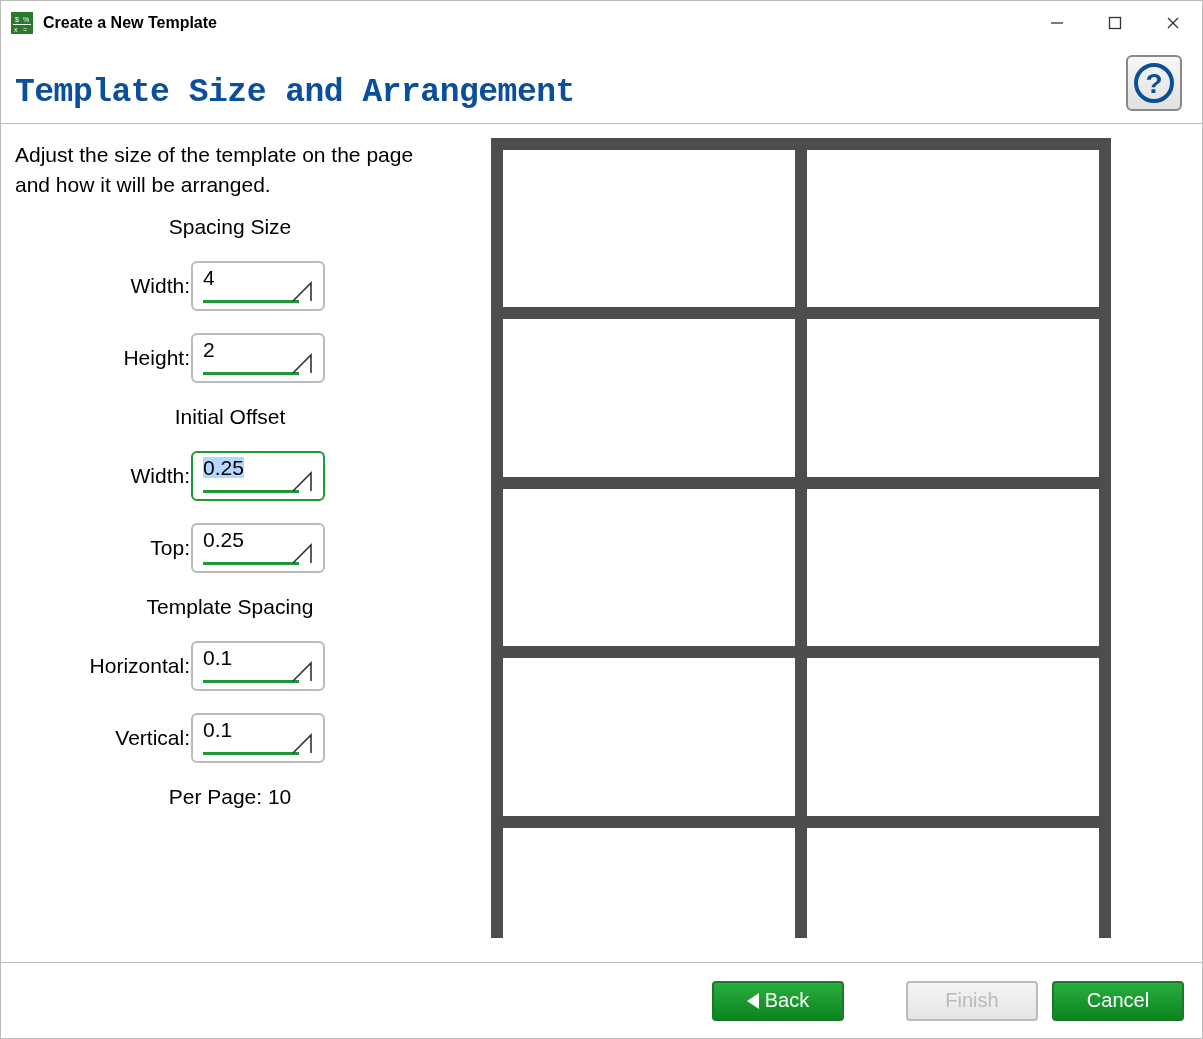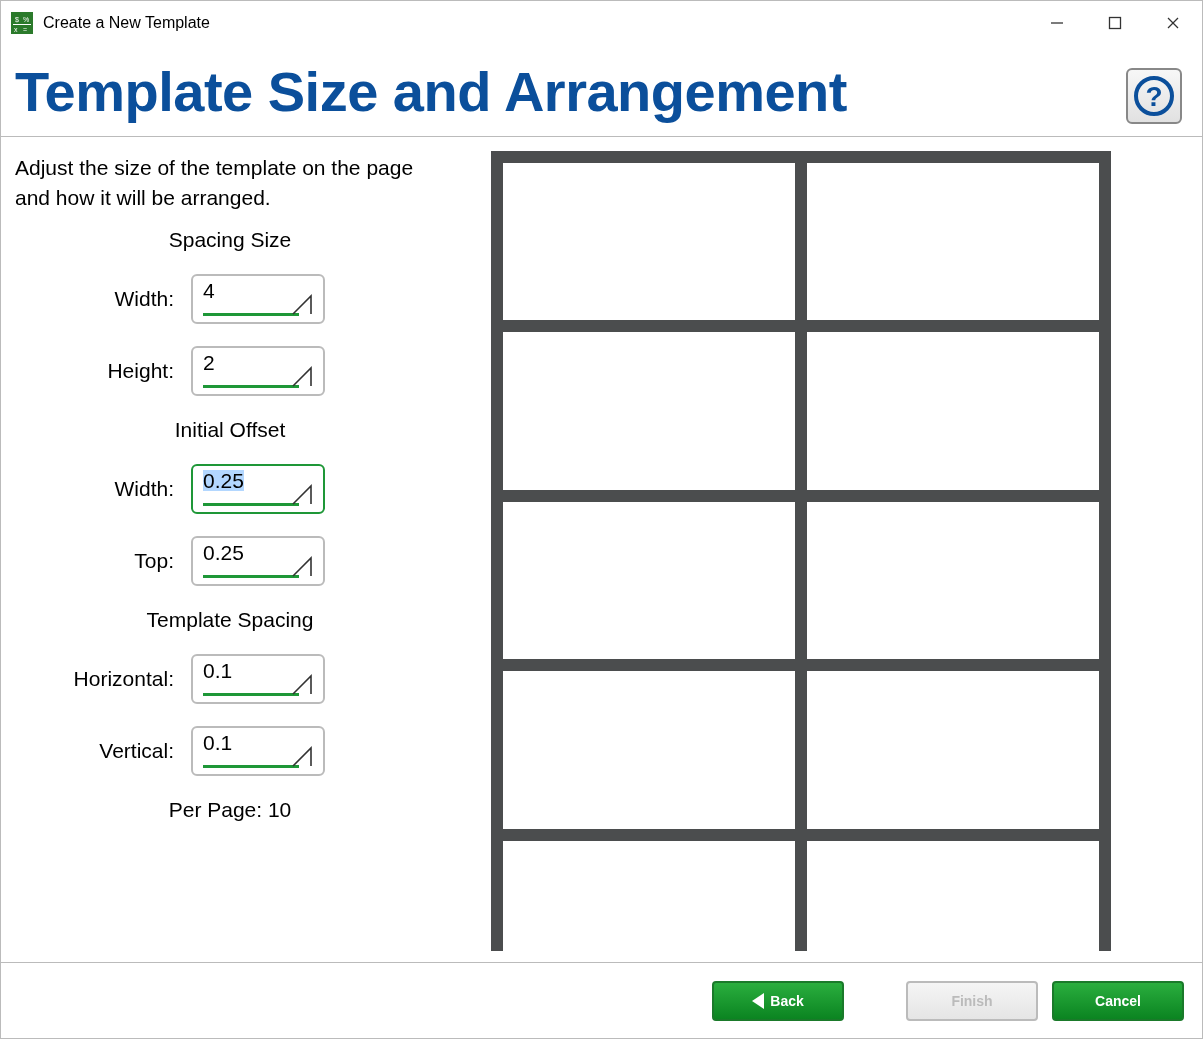--- a/index.html
+++ b/index.html
@@ -23,21 +23,21 @@
     padding-left: 10px;
     background: #fff;
     color: #000;
     font-size: 16px;
   }
   .titlebar .app-icon {
     width: 22px; height: 22px;
     margin-right: 10px;
     display: inline-flex;
   }
-  .titlebar .title-text { flex: 1; }
+  .titlebar .title-text { flex: 1; font-weight: bold; }
   .titlebar .win-controls {
     display: flex;
     height: 100%;
   }
   .titlebar .win-btn {
     width: 58px; height: 100%;
     display: flex;
     align-items: center;
     justify-content: center;
     color: #333;
@@ -46,24 +46,25 @@
   
   .header {
     display: flex;
     align-items: flex-end;
     justify-content: space-between;
     padding: 14px 20px 12px 14px;
     border-bottom: 1px solid #bbb;
   }
   .header h1 {
     margin: 0;
-    font-size: 56px;
+    font-size: 33px;
     font-weight: 700;
     color: #0b4f9b;
     letter-spacing: -0.5px;
+    font-family: Liberation Mono, monospace;
   }
   .help-btn {
     width: 56px; height: 56px;
     border: 2px solid #888;
     border-radius: 6px;
     background: linear-gradient(#f7f7f7, #e1e1e1);
     display: flex;
     align-items: center;
     justify-content: center;
     margin-top: -4px;
@@ -94,21 +95,21 @@
 
   .field-row {
     display: flex;
     align-items: center;
     justify-content: flex-end;
     padding-right: 120px;
     margin: 22px 0 22px 0;
   }
   .field-label {
     font-size: 21px;
-    margin-right: 17px;
+    margin-right: 1px;
   }
 
   
   .spinner {
     width: 134px;
     height: 50px;
     border: 2px solid #bbb;
     border-radius: 6px;
     background: #fff;
     position: relative;
@@ -186,22 +187,22 @@
     gap: 14px;
     padding-right: 18px;
   }
   .wiz-btn {
     width: 132px;
     height: 40px;
     border: 2px solid #1a7a2a;
     border-radius: 4px;
     background: linear-gradient(#2aae3e, #0b8421);
     color: #fff;
-    font-size: 14px;
-    font-weight: 700;
+    font-size: 20px;
+    font-weight: 400;
     display: flex;
     align-items: center;
     justify-content: center;
     gap: 6px;
   }
   .wiz-btn.disabled {
     background: linear-gradient(#f5f5f5, #e5e5e5);
     border-color: #bbb;
     color: #bbb;
     margin-left: 48px;

